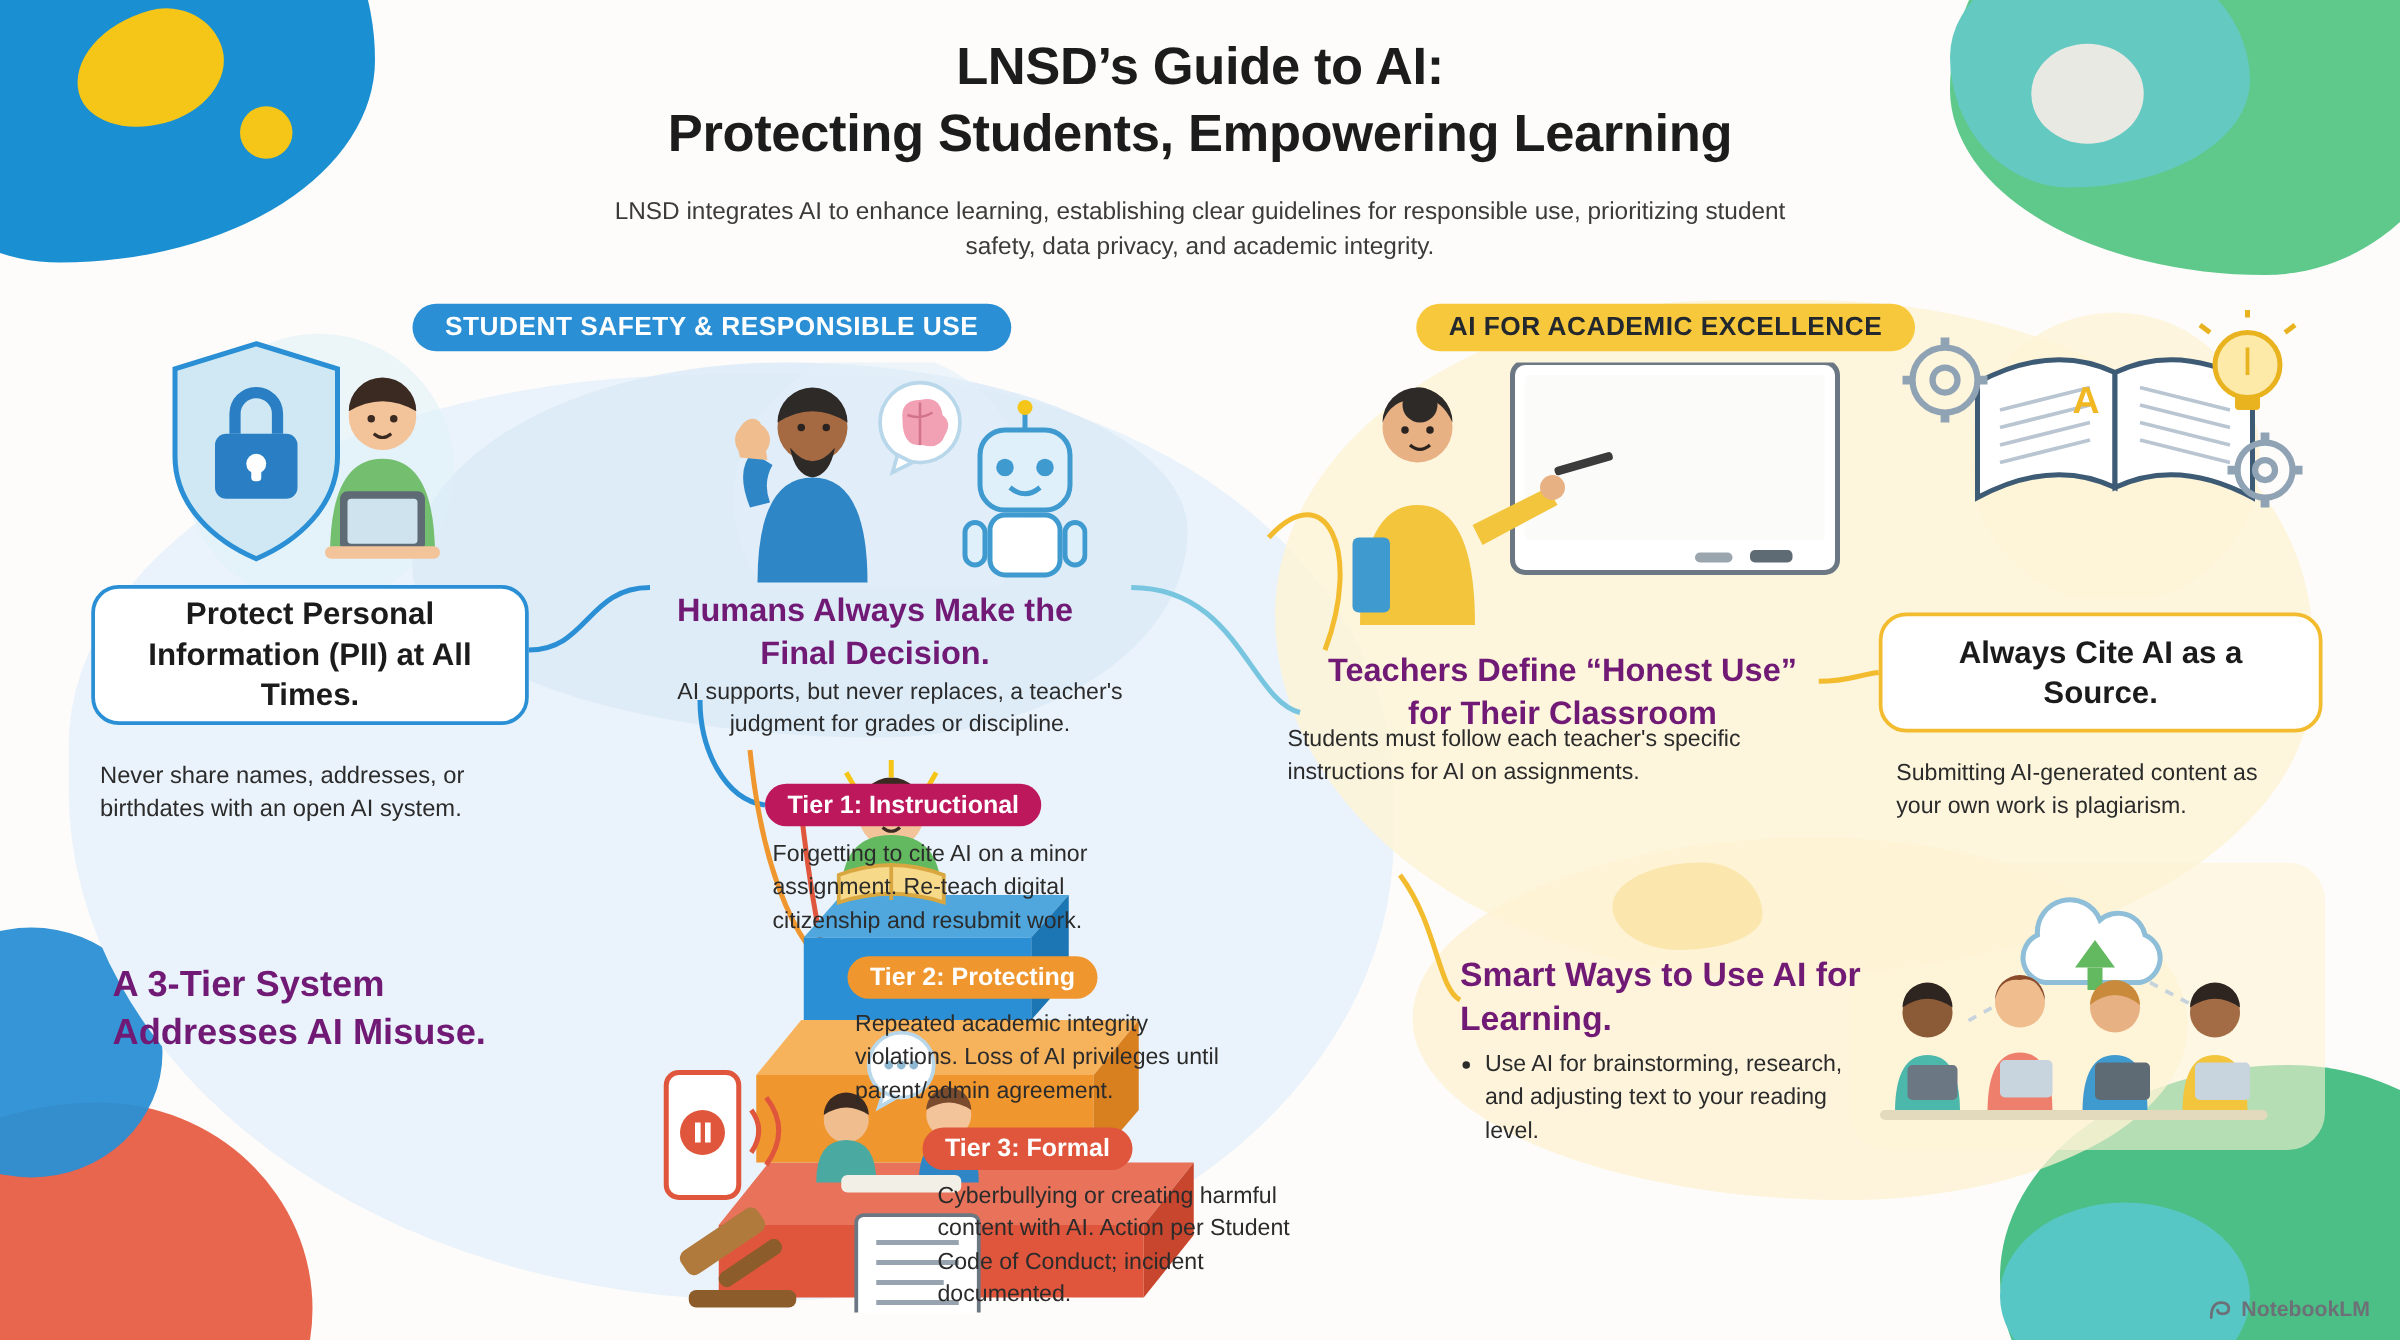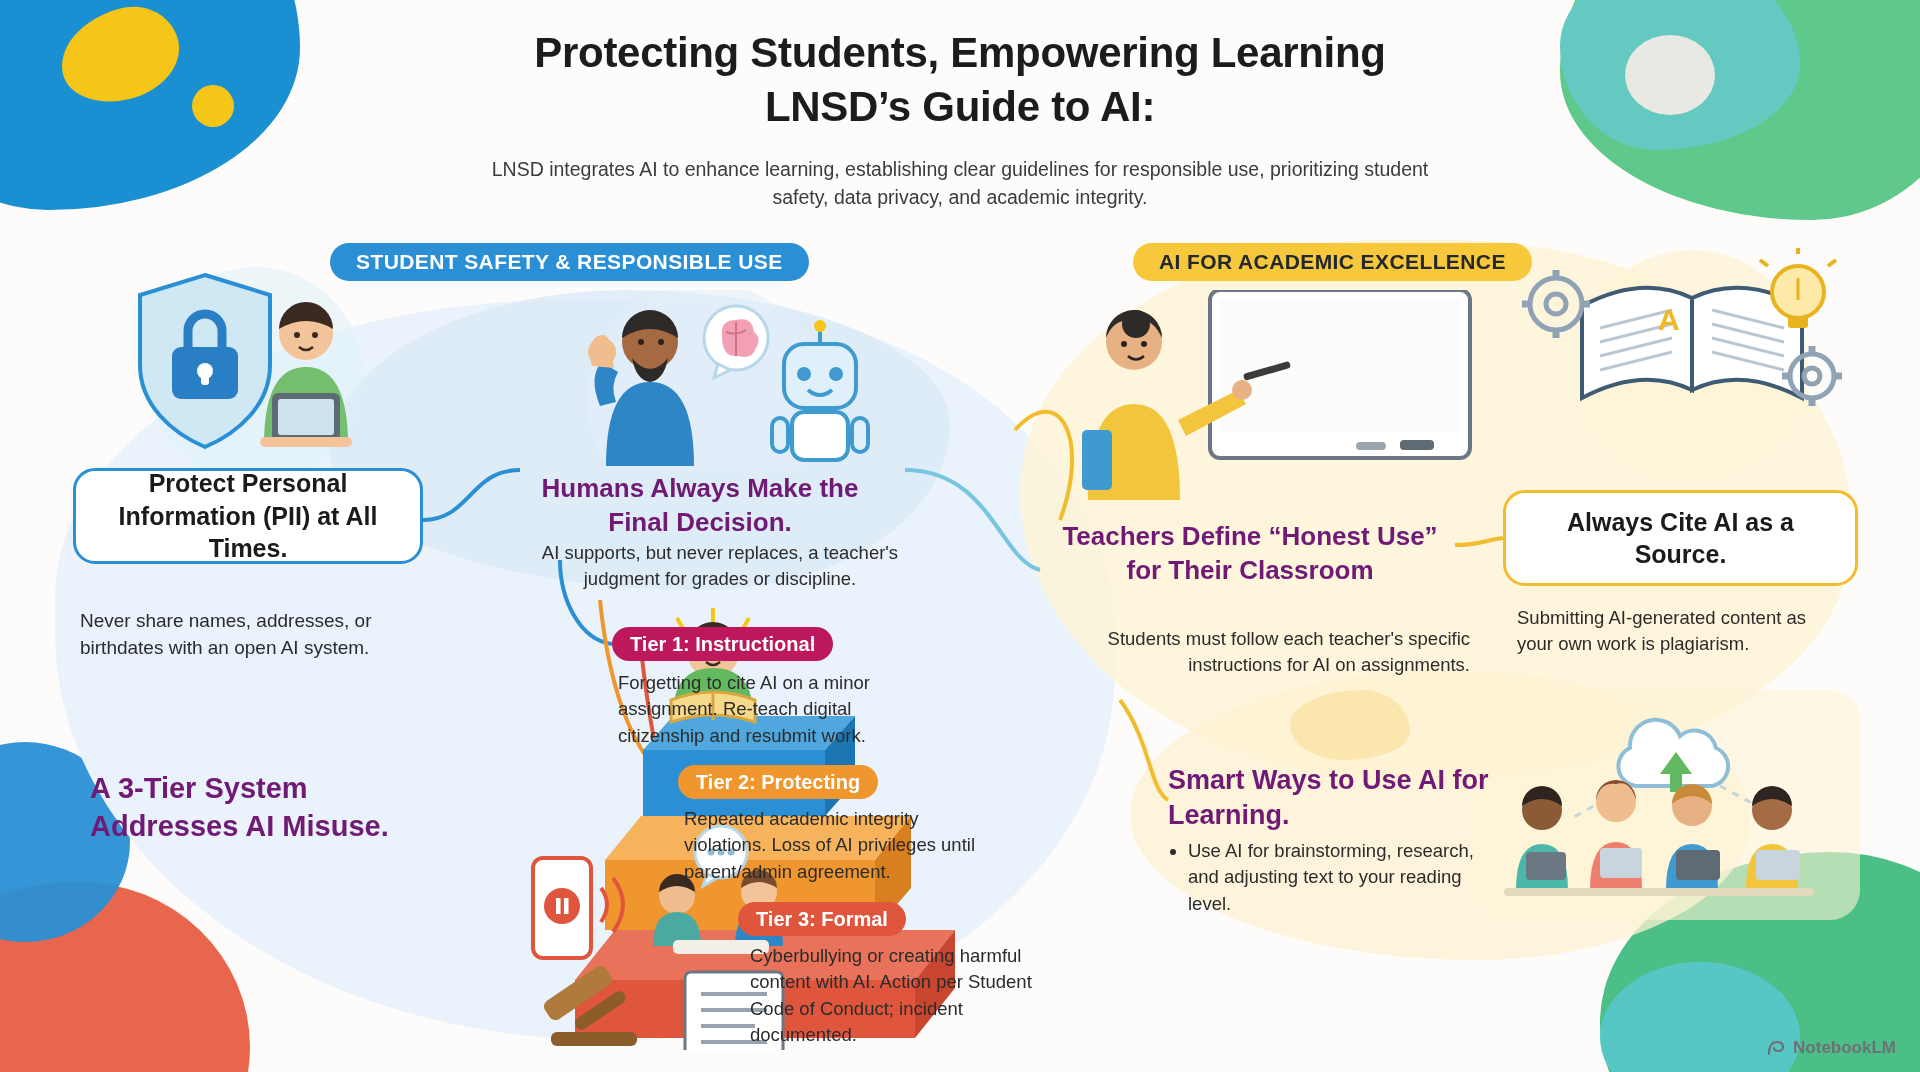--- a/index.html
+++ b/index.html
@@ -178,21 +178,21 @@
     align-items: center;
     justify-content: center;
     text-align: center;
     font-weight: bold;
     color: #1b1b1b;
     line-height: 1.3;
     box-sizing: border-box;
   }
   .card-pii {
     left: 73px; top: 468px;
-    width: 350px; height: 96px;
+    width: 350px; height: 112px;
     border-color: #2a8fd4;
     font-size: 25px;
     padding: 0 16px;
   }
   .card-cite {
     left: 1503px; top: 490px;
     width: 355px; height: 96px;
     border-color: #f2bc2e;
     font-size: 25px;
     padding: 0 16px;
@@ -212,21 +212,21 @@
   }
 
   .pii-sub { left: 80px; top: 608px; width: 340px; font-size: 19px; }
 
   .hum-head { left: 520px; top: 472px; width: 360px; font-size: 26px; text-align: center; }
   .hum-sub  { left: 520px; top: 540px; width: 400px; font-size: 18.5px; text-align: center; }
 
   .tier-head { left: 90px; top: 770px; width: 330px; font-size: 29px; }
 
   .teach-head { left: 1050px; top: 520px; width: 400px; font-size: 26px; text-align: center; }
-  .teach-sub  { left: 1030px; top: 626px; width: 440px; font-size: 18.5px; text-align: right; }
+  .teach-sub  { left: 1030px; top: 578px; width: 440px; font-size: 18.5px; text-align: left; }
 
   .cite-sub { left: 1517px; top: 605px; width: 330px; font-size: 18.5px; }
 
   .smart-head { left: 1168px; top: 763px; width: 330px; font-size: 27px; }
   .smart-list { left: 1168px; top: 838px; width: 320px; font-size: 18.5px; }
   .smart-list ul { margin: 0; padding-left: 20px; }
   .smart-list li { line-height: 1.42; }
 
   
   .tier-label {
@@ -294,22 +294,22 @@
     <path d="M560 560 C 560 600, 580 640, 612 644" stroke="#2a8fd4" stroke-width="4" fill="none"></path>
     <path d="M600 600 C 610 700, 640 770, 678 782" stroke="#f0962e" stroke-width="4" fill="none"></path>
     <path d="M640 640 C 660 830, 700 905, 738 919" stroke="#e0563c" stroke-width="4" fill="none"></path>
     <path d="M905 470 C 990 470, 1000 560, 1040 570" stroke="#78c5e0" stroke-width="4" fill="none"></path>
     <path d="M1015 430 C 1060 380, 1090 440, 1060 520" stroke="#f2bc2e" stroke-width="4" fill="none"></path>
     <path d="M1455 545 C 1480 545, 1485 540, 1503 538" stroke="#f2bc2e" stroke-width="4" fill="none"></path>
     <path d="M1120 700 C 1150 740, 1150 790, 1168 800" stroke="#f2bc2e" stroke-width="4" fill="none"></path>
   </svg>
 
   <div class="title">
+    <div>LNSD’s Guide to AI:</div>
     <div>Protecting Students, Empowering Learning</div>
-    <div>LNSD’s Guide to AI:</div>
   </div>
   <div class="subtitle">LNSD integrates AI to enhance learning, establishing clear guidelines for responsible use, prioritizing student safety, data privacy, and academic integrity.</div>
 
   <div class="pill pill-blue">STUDENT SAFETY &amp; RESPONSIBLE USE</div>
   <div class="pill pill-yellow">AI FOR ACADEMIC EXCELLENCE</div>
 
   <svg class="ill" style="left:110px; top:255px;" width="290" height="230" viewBox="0 0 290 230">
     <circle cx="145" cy="120" r="108" fill="#dff0f8" opacity=".55"></circle>
     <path d="M95 20 L160 40 L160 110 C160 150 128 178 95 192 C62 178 30 150 30 110 L30 40 Z" fill="#cfe8f4" stroke="#2a8fd4" stroke-width="4"></path>
     <rect x="62" y="92" width="66" height="52" rx="9" fill="#2a7fc4"></rect>

